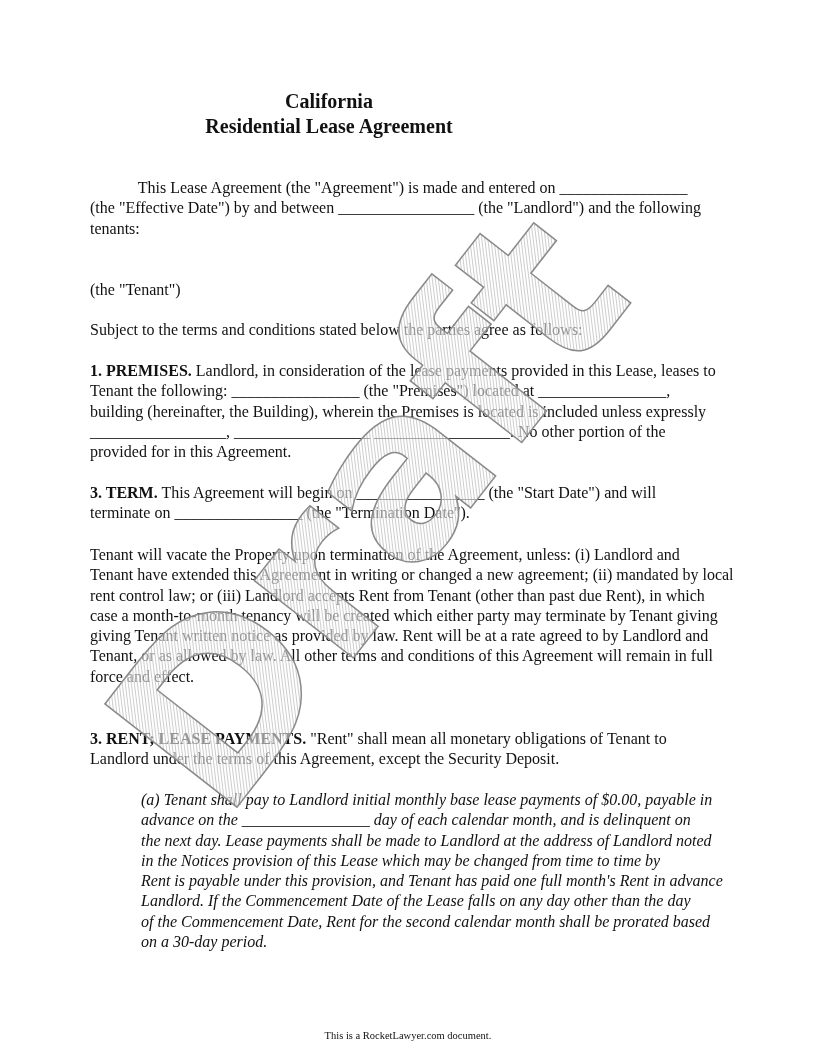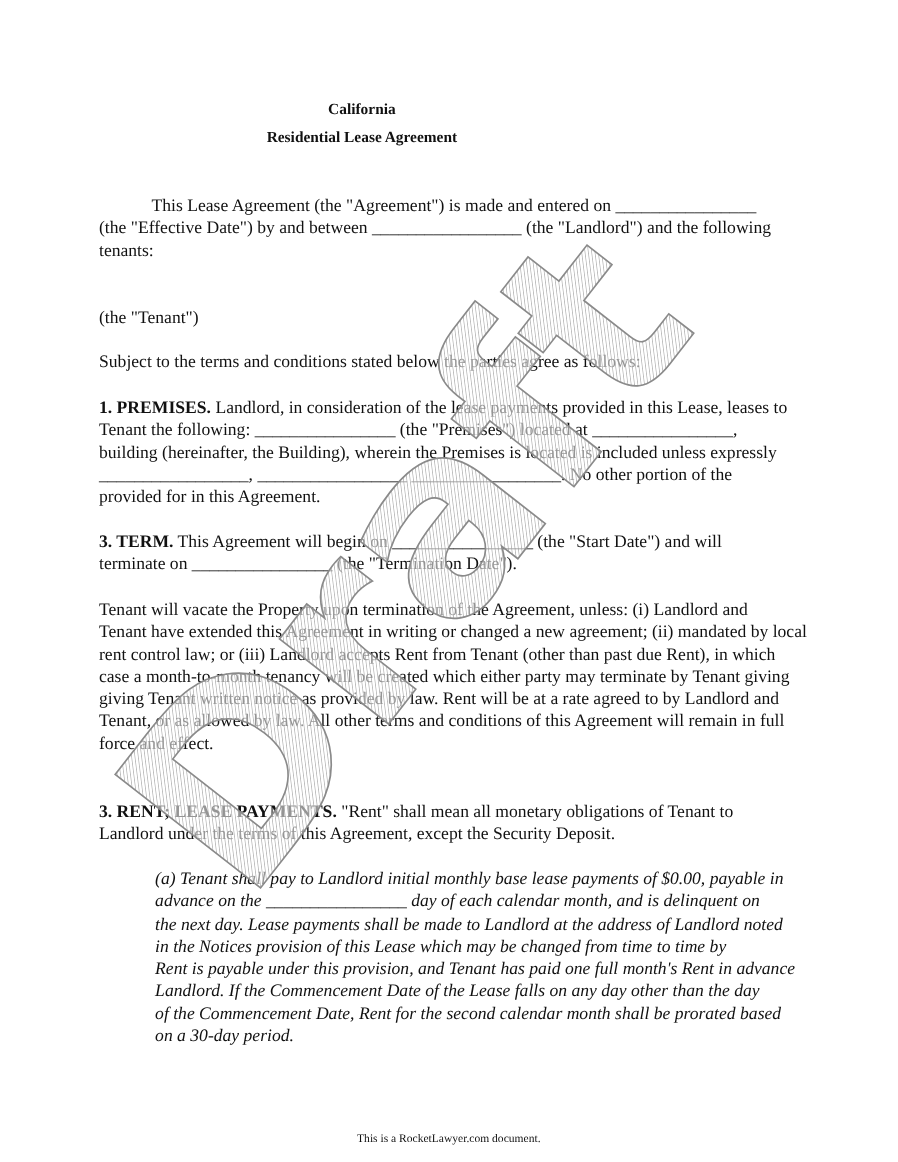--- a/index.html
+++ b/index.html
@@ -1,20 +1,20 @@
 <!DOCTYPE html>
 <html><head>
 <meta charset="utf-8">
 <style>
   html, body { margin: 0; padding: 0; background: #ffffff; }
   body { width: 816px; height: 1056px; position: relative; overflow: hidden;
          font-family: "Liberation Serif", serif; color: #111111; }
   .page { position: absolute; left: 0; top: 0; width: 816px; height: 1056px; }
   .title { position: absolute; left: 0; width: 658px; text-align: center;
-           font-weight: bold; font-size: 14px; line-height: 24px; }
+           font-weight: bold; font-size: 20px; line-height: 24px; }
   .t1 { top: 89px; }
   .t2 { top: 114px; }
   .para { position: absolute; left: 90px; width: 640px; font-size: 16px; line-height: 20.3px;
           white-space: nowrap; }
   .para .ln { display: block; height: 20.3px; }
   .indent { position: absolute; left: 141px; width: 590px; font-size: 16px; line-height: 20.3px;
             white-space: nowrap; }
   .indent .ln { display: block; height: 20.3px; font-style: italic; }
   .b { font-weight: bold; }
   .footer { position: absolute; left: 0; width: 816px; top: 1029px; text-align: center;

